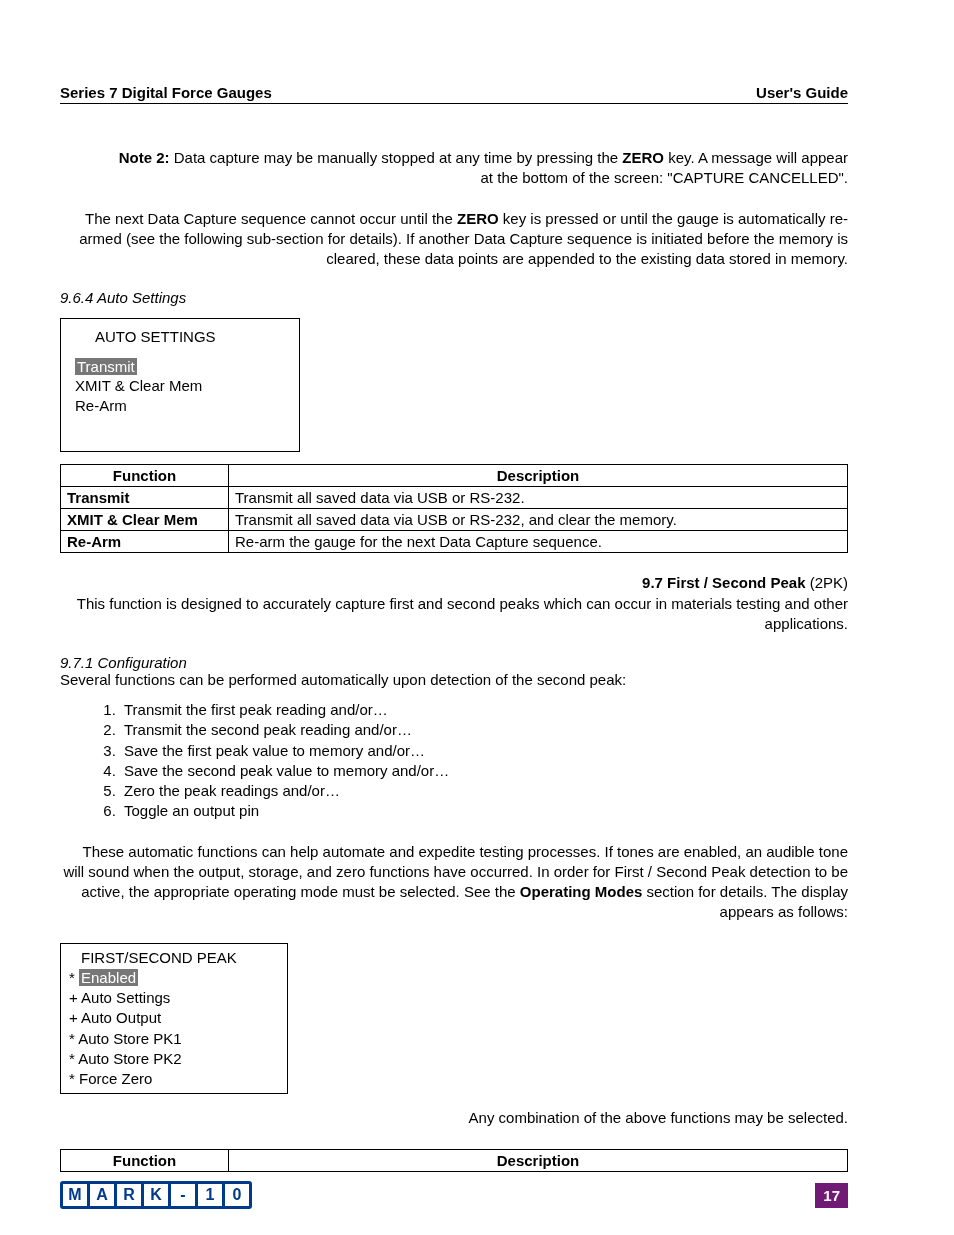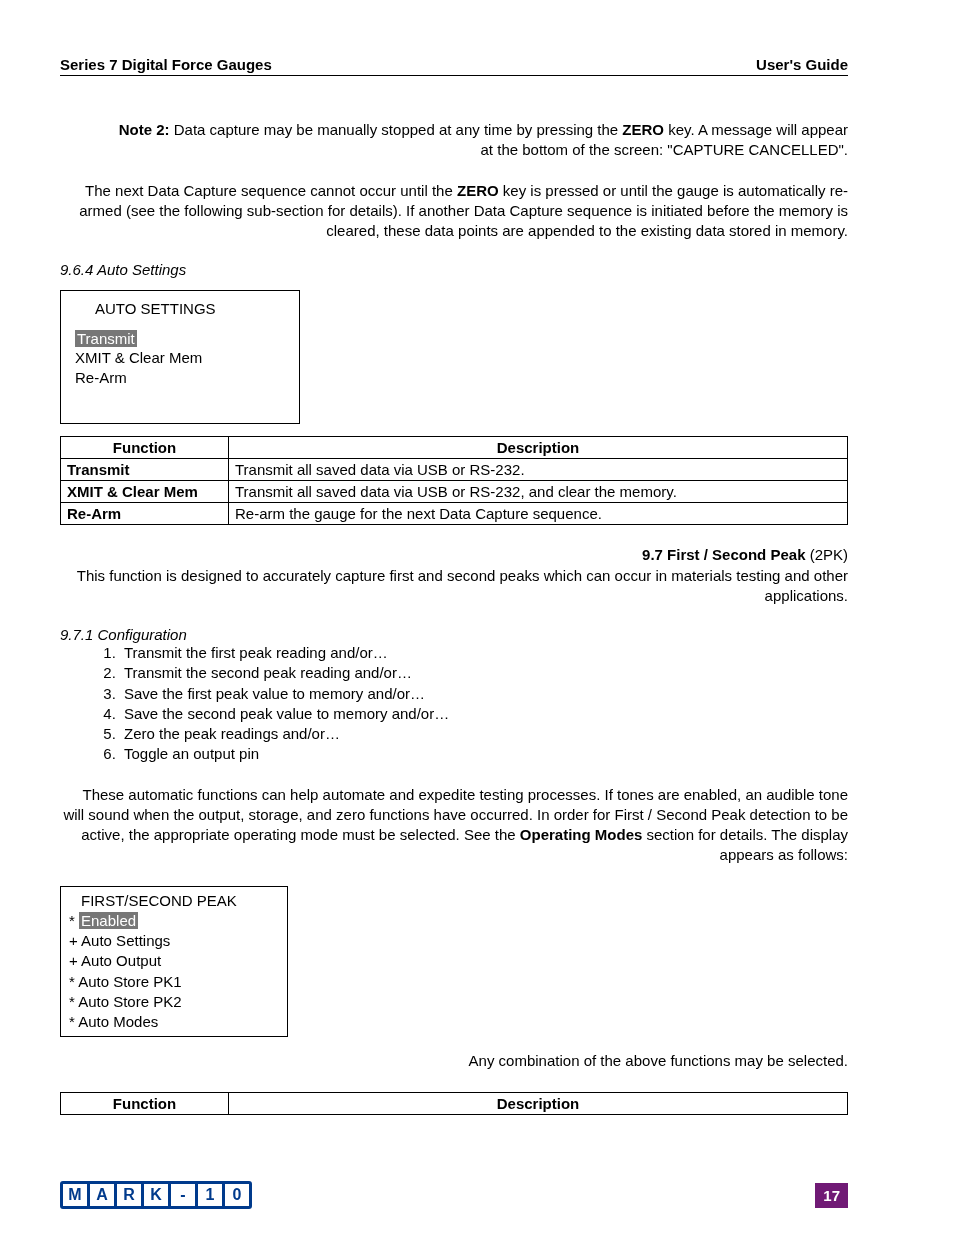--- a/index.html
+++ b/index.html
@@ -7,21 +7,21 @@
     font-size: 15px;
     color: #000;
     margin: 0;
     padding: 0;
     background: #fff;
   }
   .page {
     width: 908px;
     min-height: 1235px;
     box-sizing: border-box;
-    padding: 56px 60px 20px 60px;
+    padding: 84px 60px 20px 60px;
     position: relative;
   }
   .header-line {
     display: flex;
     justify-content: space-between;
     font-weight: bold;
     border-bottom: 1px solid #000;
     padding-bottom: 2px;
     margin-bottom: 44px;
   }
@@ -192,20 +192,21 @@
   </tbody>
     </table>
 
   <div class="para">
     <span class="bold">9.7 First / Second Peak</span><span> (2PK)</span><br>
     <span>This function is designed to accurately capture first and second peaks which can occur in materials testing and other applications.</span>
   </div>
 
   <div>
     <div class="section-italic">9.7.1 Configuration</div>
+    <div style="margin-bottom:12px">Several functions can be performed automatically upon detection of the second peak:</div>
   </div>
 
   <ol class="numlist">
     <li>Transmit the first peak reading and/or…</li>
     <li>Transmit the second peak reading and/or…</li>
     <li>Save the first peak value to memory and/or…</li>
     <li>Save the second peak value to memory and/or…</li>
     <li>Zero the peak readings and/or…</li>
     <li>Toggle an output pin</li>
   </ol>
@@ -214,21 +215,21 @@
     <span>These automatic functions can help automate and expedite testing processes. If tones are enabled, an audible tone will sound when the output, storage, and zero functions have occurred.  In order for First / Second Peak detection to be active, the appropriate operating mode must be selected. See the </span><span class="bold">Operating Modes</span><span> section for details. The display appears as follows:</span>
   </div>
 
   <div class="box2">
     <div class="box2-title">FIRST/SECOND PEAK</div>
     <div><span>*  </span><span class="highlight">Enabled</span></div>
     <div>+ Auto Settings</div>
     <div>+ Auto Output</div>
     <div>*  Auto Store PK1</div>
     <div>*  Auto Store PK2</div>
-    <div>*  Auto Modes</div>
+    <div>*  Force Zero</div>
   </div>
 
   <div class="para">Any combination of the above functions may be selected.</div>
 
   <table class="header2">
     <tbody>
         <tr>
       <th class="fcol">Function</th>
       <th>Description</th>
     </tr>

